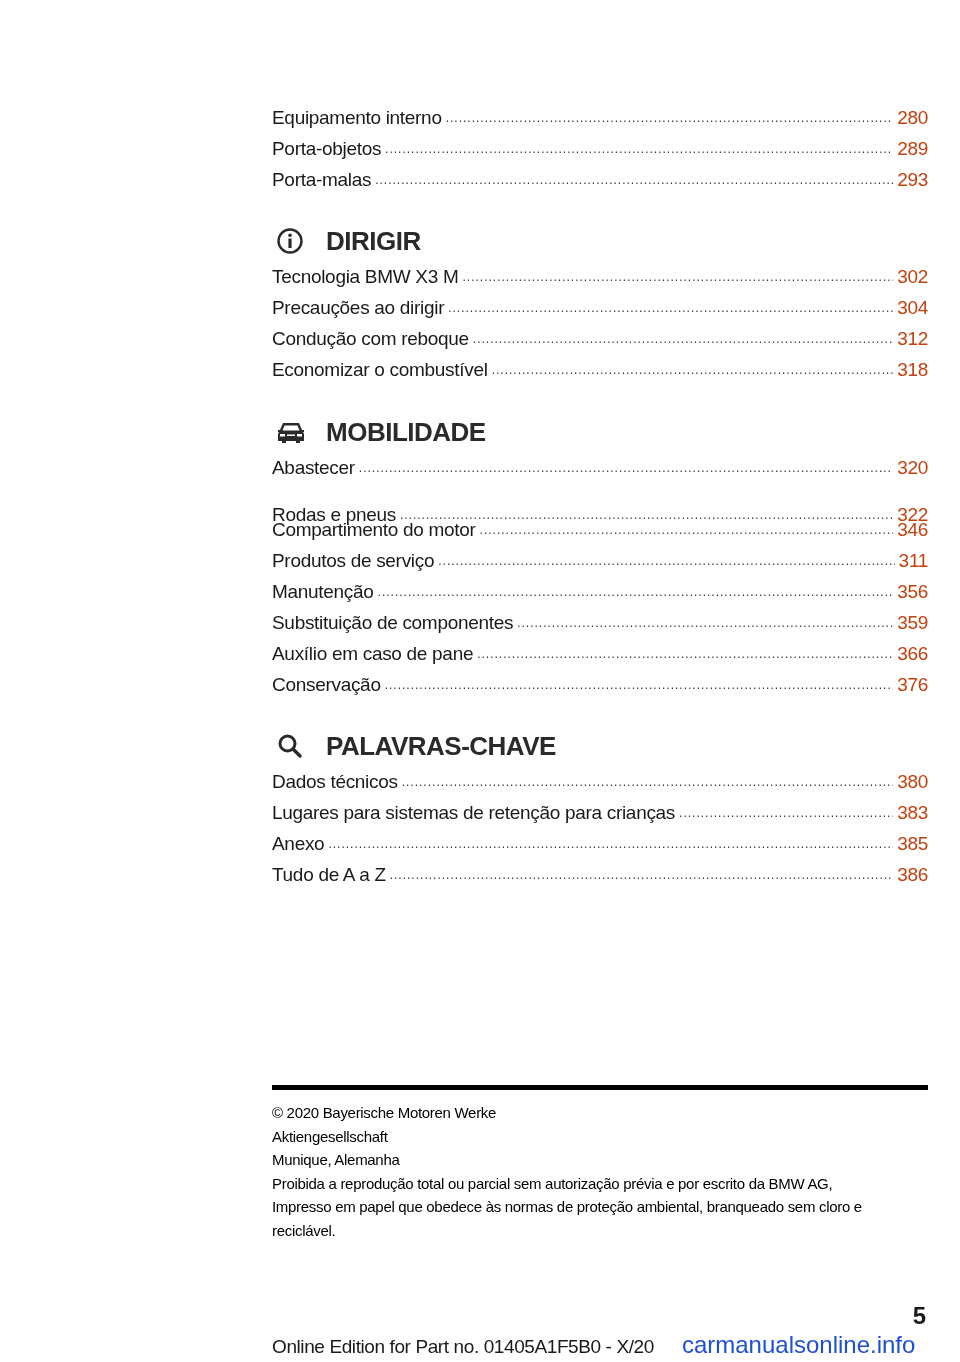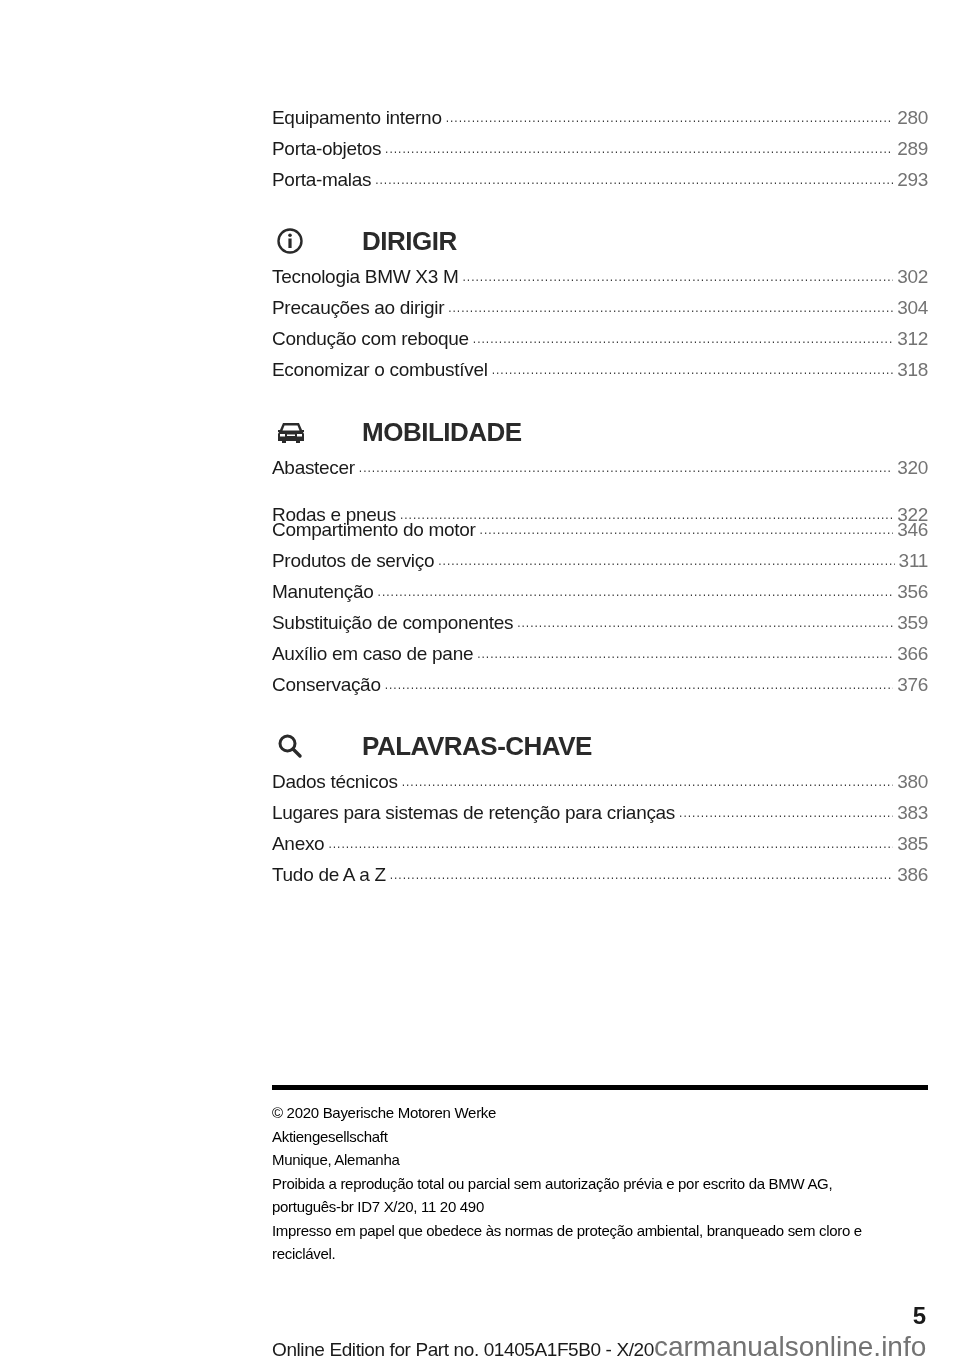--- a/index.html
+++ b/index.html
@@ -14,42 +14,42 @@
       letter-spacing: -0.3px;
     }
     .row .label { white-space: nowrap; color: #1a1a1a; }
     .row .dots {
       flex: 1; overflow: hidden; white-space: nowrap; margin: 0 4px;
       color: #333; font-size: 12px; letter-spacing: 1px;
     }
     .row .dots::before {
       content: "................................................................................................................................................................................................................................................";
     }
-    .row .page { color: #737373; white-space: nowrap; }
+    .row .page { color: #c2410c; white-space: nowrap; }
     .section {
-      position: absolute; left: 0; height: 40px; display: flex; align-items: center; gap: 36px;
+      position: absolute; left: 0; height: 40px; display: flex; align-items: center;
     }
     .section .icon { width: 34px; height: 30px; display: flex; align-items: center; justify-content: flex-start; margin-left: 4px; }
     .section .title {
       margin-left: 16px; font-weight: bold; font-size: 26px; color: #2a2a2a; letter-spacing: -0.5px;
     }
     .rule { position: absolute; left: 272px; width: 656px; top: 1085px; height: 5px; background: #000; }
     .imprint {
       position: absolute; left: 272px; top: 1101px; width: 656px;
       font-size: 15px; line-height: 23.5px; color: #000000; letter-spacing: -0.3px;
     }
     .imprint div { white-space: nowrap; }
     .pagenum {
       position: absolute; right: 34px; top: 1302px; font-size: 24px; font-weight: bold; color: #1a1a1a;
     }
     .footer {
       position: absolute; left: 272px; top: 1331px; font-size: 19px; color: #1a1a1a; white-space: nowrap;
       letter-spacing: -0.4px;
     }
-    .footer .wm { color: #737373; font-size: 28px; letter-spacing: 0; }
+    .footer .wm { color: #1d4ed8; font-size: 24px; letter-spacing: 0; margin-left: 28px; }
   </style>
 </head>
 <body>
 
 <div class="toc">
 
   <div class="row" style="top:106px">
     <span class="label">Equipamento interno</span>
     <span class="dots"></span>
     <span class="page">280</span>
@@ -180,21 +180,20 @@
   </div>
 </div>
 
 <div class="rule"></div>
 
 <div class="imprint">
   <div>© 2020 Bayerische Motoren Werke</div>
   <div>Aktiengesellschaft</div>
   <div>Munique, Alemanha</div>
   <div>Proibida a reprodução total ou parcial sem autorização prévia e por escrito da BMW AG,</div>
-  <div>português-br ID7 X/20, 11 20 490</div>
   <div>Impresso em papel que obedece às normas de proteção ambiental, branqueado sem cloro e</div>
   <div>reciclável.</div>
 </div>
 
 <div class="pagenum">5</div>
 
 <div class="footer">
   <span>Online Edition for Part no. 01405A1F5B0 - X/20</span><span class="wm">carmanualsonline.info</span>
 </div>
 

